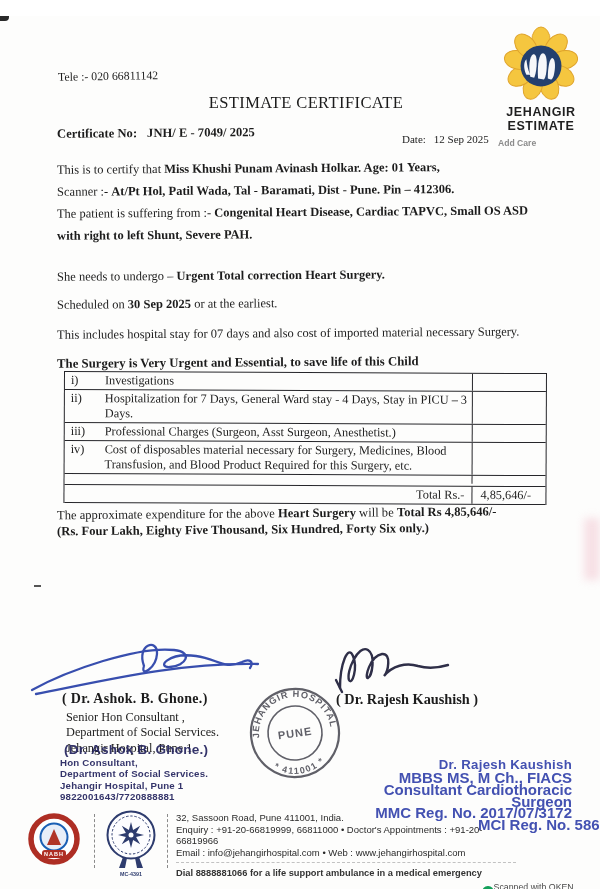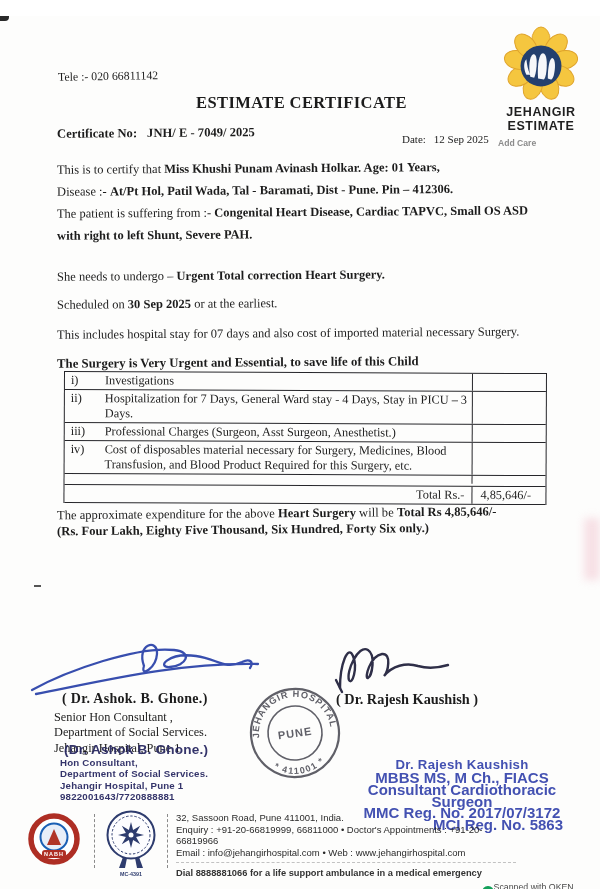--- a/index.html
+++ b/index.html
@@ -11,21 +11,21 @@
   }
   .abs{position:absolute;}
   .b{font-weight:bold;}
   .sans{font-family:"Liberation Sans","DejaVu Sans",sans-serif;}
 
   .corner-mark{left:0;top:0;width:9px;height:5px;background:#2a2a2a;border-bottom-right-radius:4px;}
   .edge-dash{left:34px;top:569px;width:7px;height:2.4px;background:#555;}
   .pink-smudge{right:0;top:502px;width:16px;height:62px;background:#f6d9e0;filter:blur(4px);opacity:.8;}
 
   .tele{left:58px;top:53px;font-size:11.8px;transform:rotate(-1deg);}
-  .title{left:196px;top:77px;width:220px;font-size:16.5px;font-weight:bold;letter-spacing:.4px;}
+  .title{left:196px;top:77px;width:220px;text-align:center;font-size:16.5px;font-weight:normal;letter-spacing:.4px;}
 
   .logo-wrap{left:494px;top:10px;width:94px;text-align:center;}
   .logo-word{font-family:"Liberation Sans","DejaVu Sans",sans-serif;font-weight:bold;font-size:12.5px;letter-spacing:.6px;color:#1f1f1f;line-height:13.5px;}
 
   .cert-row{left:57px;top:110px;font-size:12.6px;font-weight:bold;transform:rotate(-0.5deg);}
   .cert-row .gap{display:inline-block;width:10px;}
   .date-row{left:402px;top:117px;font-size:11px;font-weight:normal;z-index:2;}
   .watermark{left:498px;top:122px;font-size:8.6px;color:#8b8b8b;font-weight:bold;z-index:1;}
 
   .para{left:57px;width:508px;font-size:12.5px;line-height:22px;transform:rotate(-0.4deg);}
@@ -47,31 +47,31 @@
   .tdesc{flex:1;padding:1px 4px 1px 2px;}
   .tamt{width:74px;border-left:1.5px solid #26262a;padding:1px 2px 1px 8px;box-sizing:border-box;}
   .spacer-row{height:8px;}
   .total-label{text-align:right;padding-right:7px;}
 
   .summary{left:57px;top:489px;width:525px;font-size:12.6px;line-height:16px;transform:rotate(-0.5deg);}
 
   .sig-left-svg{left:28px;top:620px;}
   .sig-right-svg{left:330px;top:620px;}
   .name-left{left:62px;top:675px;font-size:14px;font-weight:bold;letter-spacing:.3px;}
-  .roles-left{left:54px;top:694px;font-size:12.3px;line-height:15.4px;}
+  .roles-left{left:66px;top:694px;font-size:12.3px;line-height:15.4px;}
   .stamp-left{left:60px;top:726px;color:#2a2a63;opacity:.95;}
   .stamp-left .sname{font-size:13.6px;font-weight:bold;letter-spacing:.2px;text-align:right;}
   .stamp-left .sline{font-size:9.7px;font-weight:bold;line-height:11.4px;letter-spacing:.2px;}
   .stamp-left .sline:first-of-type{margin-top:3px;}
 
   .round-stamp{left:246px;top:668px;transform:rotate(-8deg);opacity:.92;}
 
   .name-right{left:336px;top:675px;font-size:14.3px;font-weight:bold;}
   .roles-right{left:341px;top:694px;font-size:12.3px;line-height:15px;}
-  .stamp-right{left:352px;top:741px;width:220px;color:#3a48ae;text-align:center;opacity:.95;}
+  .stamp-right{left:352px;top:741px;width:220px;color:#3a48ae;text-align:right;opacity:.95;}
   .stamp-right .sname{font-size:13.2px;font-weight:bold;letter-spacing:.3px;}
   .stamp-right .sline{font-size:15px;font-weight:bold;line-height:11.8px;}
   .stamp-right .sline.shift{transform:translateX(36px);}
 
   .nabh{left:28px;top:797px;}
   .mc{left:102px;top:792px;}
   .vsep{top:798px;height:54px;border-left:1.6px dashed #8a8a8a;width:0;}
   .sep1{left:94px;}
   .sep2{left:167px;}
 
@@ -139,21 +139,21 @@
   <div class="abs cert-row">
     <span>Certificate No:</span><span class="gap"></span><span>JNH/ E - 7049/ 2025</span>
   </div>
   <div class="abs date-row">
     <span>Date:</span><span class="gap" style="display:inline-block;width:8px;"></span><span>12 Sep 2025</span>
   </div>
   <div class="abs watermark sans">Add Care</div>
 
   <div class="abs para p1">
     <div><span>This is to certify that </span><span class="b">Miss Khushi Punam Avinash Holkar. Age: 01 Years,</span></div>
-    <div><span>Disease :- </span><span class="b">At/Pt Hol, Patil Wada, Tal - Baramati, Dist - Pune. Pin – 412306.</span></div>
+    <div><span>Scanner :- </span><span class="b">At/Pt Hol, Patil Wada, Tal - Baramati, Dist - Pune. Pin – 412306.</span></div>
   </div>
 
   <div class="abs para p2">
     <div><span>The patient is suffering from :- </span><span class="b">Congenital Heart Disease, Cardiac TAPVC, Small OS ASD</span></div>
     <div><span class="b">with right to left Shunt, Severe PAH.</span></div>
   </div>
 
   <div class="abs para p3">
     <span>She needs to undergo – </span><span class="b">Urgent Total correction Heart Surgery.</span>
   </div>

